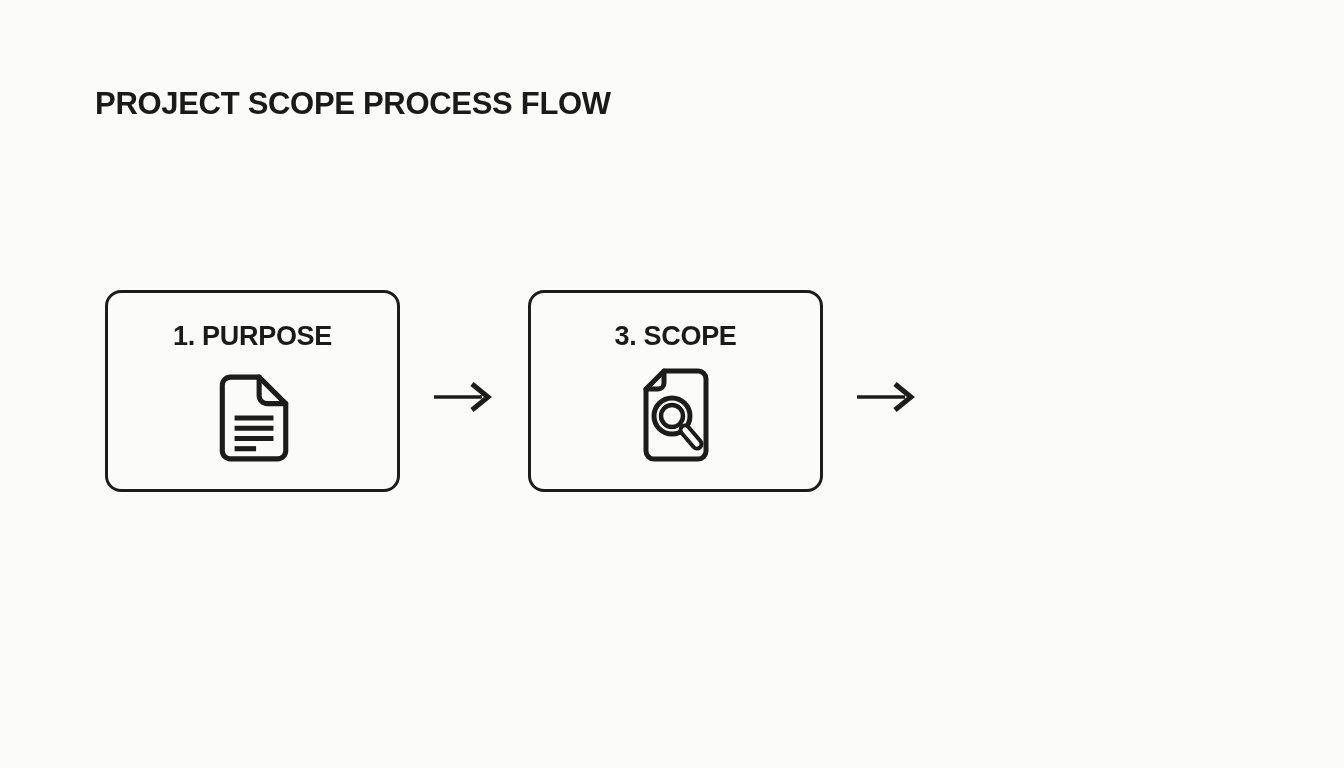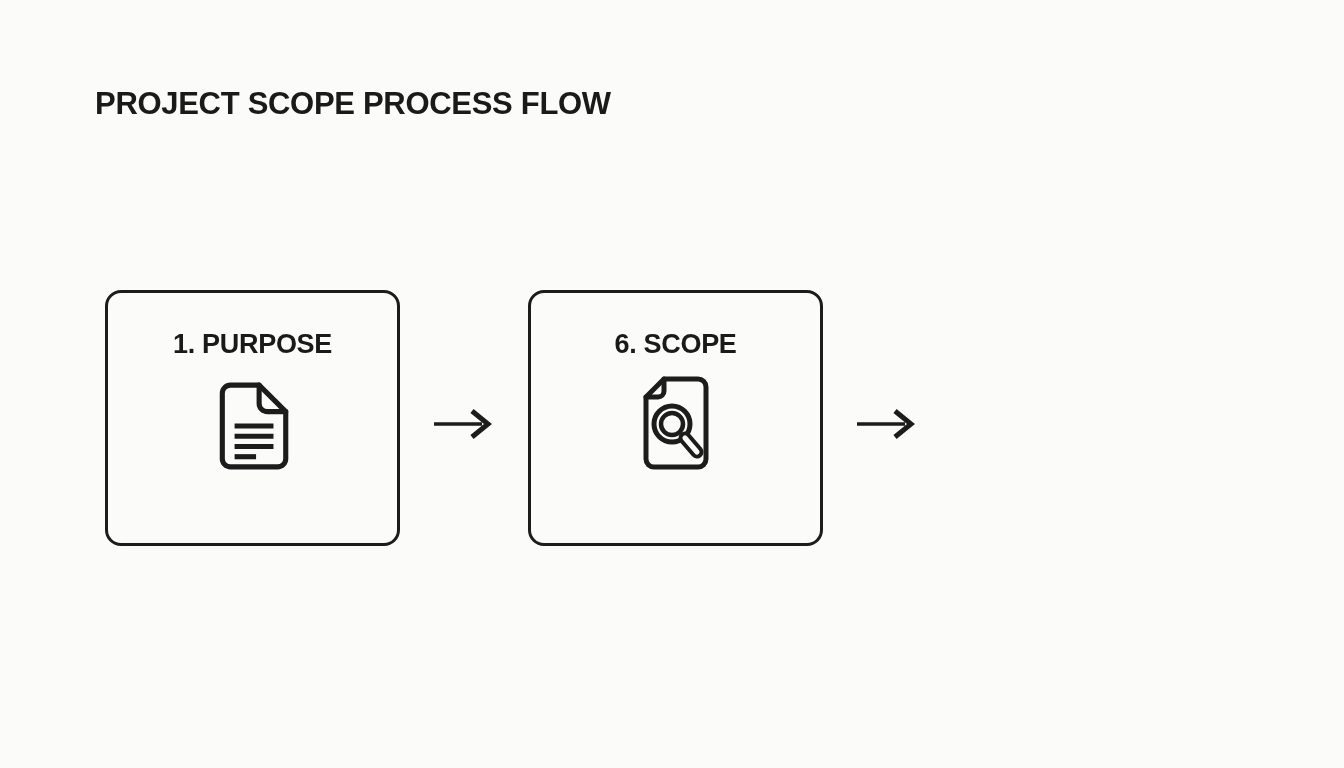--- a/index.html
+++ b/index.html
@@ -27,29 +27,29 @@
   }
   .flow {
     position: absolute;
     left: 105px;
     top: 290px;
     display: flex;
     align-items: stretch;
   }
   .step-box {
     width: 295px;
-    height: 256px;
+    height: 202px;
     box-sizing: border-box;
     border: 3px solid #1c1c1c;
     border-radius: 16px;
     background: #fbfbf9;
     display: flex;
     flex-direction: column;
     align-items: center;
-    padding-top: 36px;
+    padding-top: 28px;
   }
   .step-label {
     font-size: 27px;
     font-weight: 700;
     letter-spacing: -0.3px;
     color: #1a1a1a;
     white-space: nowrap;
   }
   .step-icon {
     display: block;
@@ -90,21 +90,21 @@
     </div>
 
     <div class="connector">
       <svg viewBox="0 0 64 36" width="64" height="36" fill="none" stroke="#1c1c1c">
         <path d="M 2 18 H 50" stroke-width="3.5"></path>
         <path d="M 40 5 L 56 18 L 40 31" stroke-width="5"></path>
       </svg>
     </div>
 
     <div class="step-box">
-      <div class="step-label">6. SCOPE</div>
+      <div class="step-label">3. SCOPE</div>
       <svg class="step-icon icon-doc-search" viewBox="0 0 74 96" width="74" height="96" fill="none" stroke="#1c1c1c" stroke-width="5" stroke-linejoin="round" stroke-linecap="round">
         <path d="M 25 3 H 59 A 8 8 0 0 1 67 11 V 83 A 8 8 0 0 1 59 91 H 15 A 8 8 0 0 1 7 83 V 21 L 25 3 Z"></path>
         <path d="M 25 3 V 15 A 6 6 0 0 1 19 21 H 7"></path>
         <circle cx="33" cy="48" r="18" fill="#fbfbf9"></circle>
         <circle cx="33" cy="48" r="11" stroke-width="4.5"></circle>
         <path d="M 46 62 L 58 76" stroke-width="13" stroke-linecap="round"></path>
         <path d="M 46 62 L 58 76" stroke-width="5" stroke-linecap="round" stroke="#fbfbf9"></path>
       </svg>
     </div>
 

